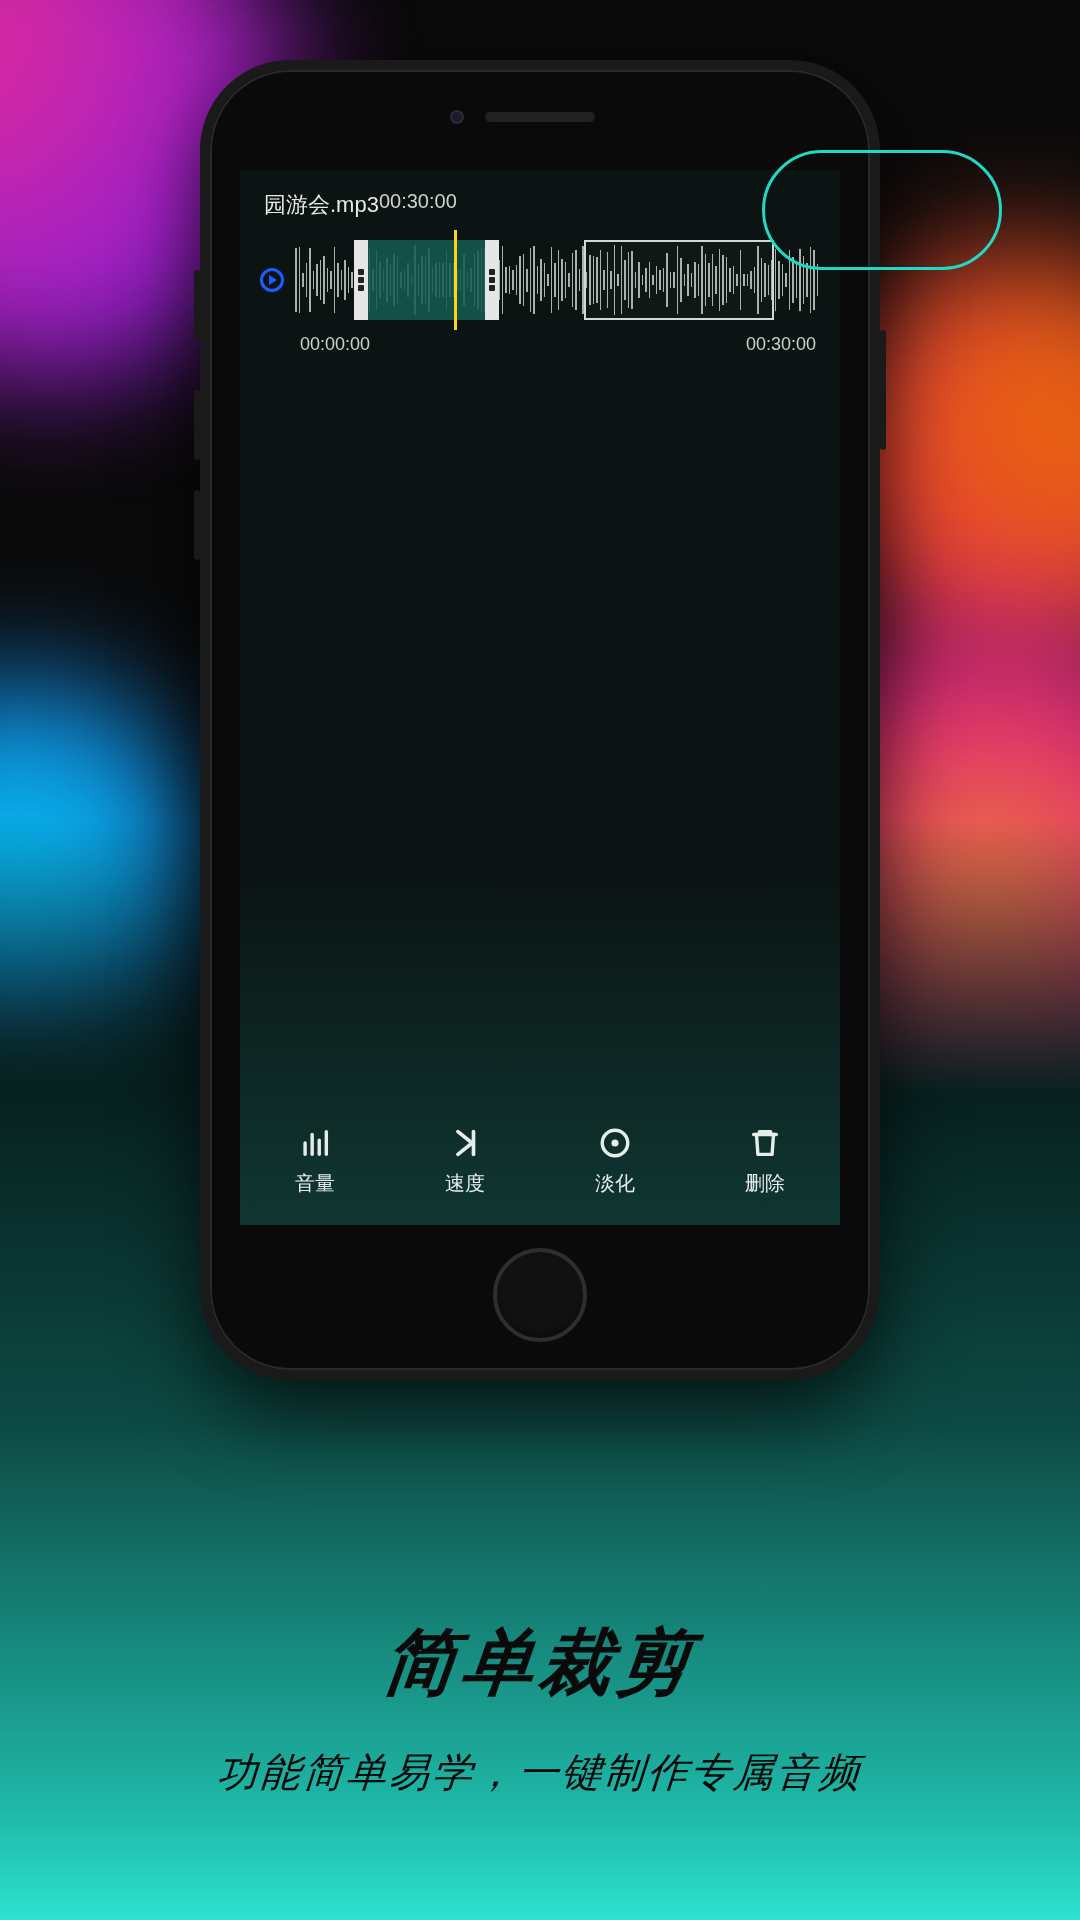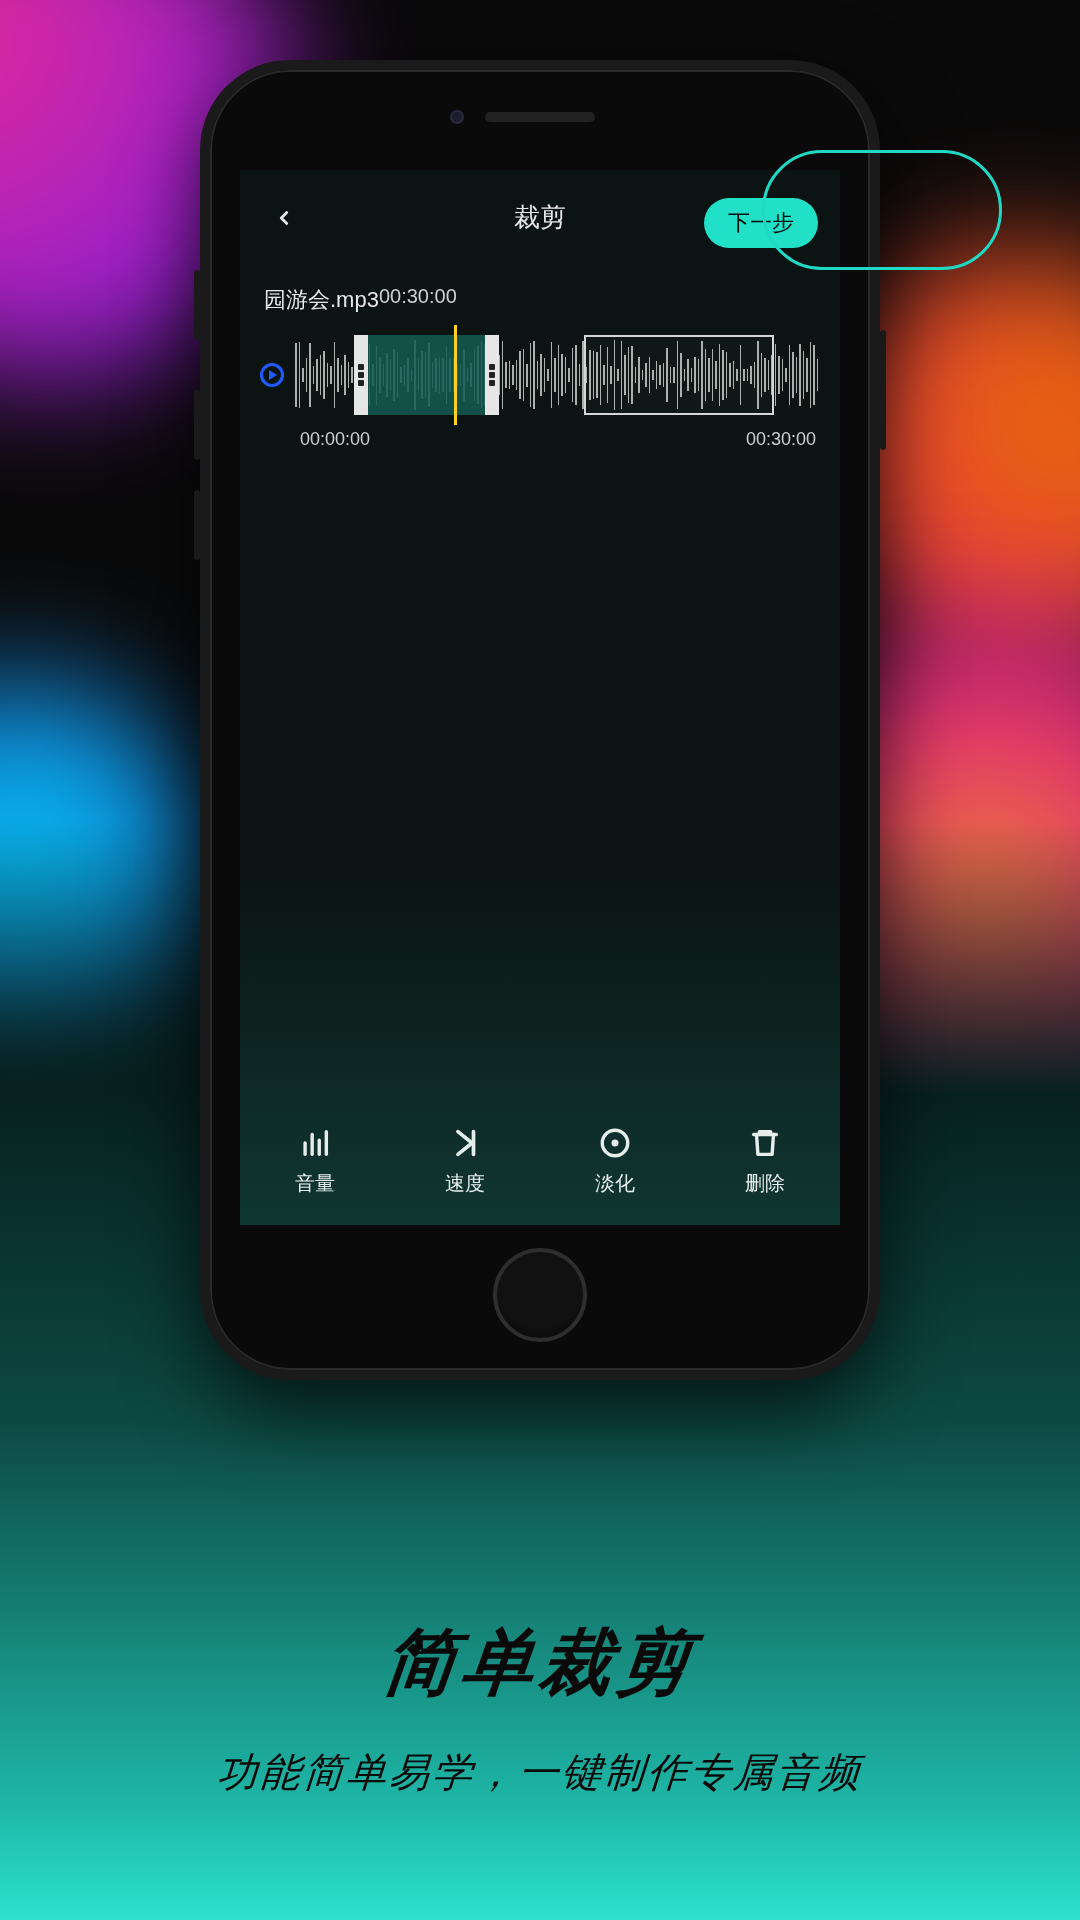--- a/index.html
+++ b/index.html
@@ -289,31 +289,20 @@
 <div class="bg-blob blob3"></div>
 <div class="bg-blob blob4"></div>
 <div class="lower-gradient"></div>
 
 <div class="phone">
   <div class="speaker"></div>
   <div class="camera-dot"></div>
 
   <div class="screen">
 
-    <div class="app-header">
-      <div class="back-btn">
-        <svg width="22" height="30" viewBox="0 0 24 24" fill="none" stroke-width="3" stroke-linecap="round" stroke-linejoin="round">
-            <polyline points="15 18 9 12 15 6"></polyline>
-          </svg>
-      </div>
-      <span>裁剪</span>
-      <div class="next-pill">
-        <span>下一步</span>
-      </div>
-    </div>
 
     <div class="track-row">
       <span>园游会.mp3</span>
       <span class="track-duration">00:30:00</span>
     </div>
 
     <div class="wave-area">
       <div class="play-dot"></div>
       <div class="wave-track">
         <div class="wave-bg" id="wavebars">

